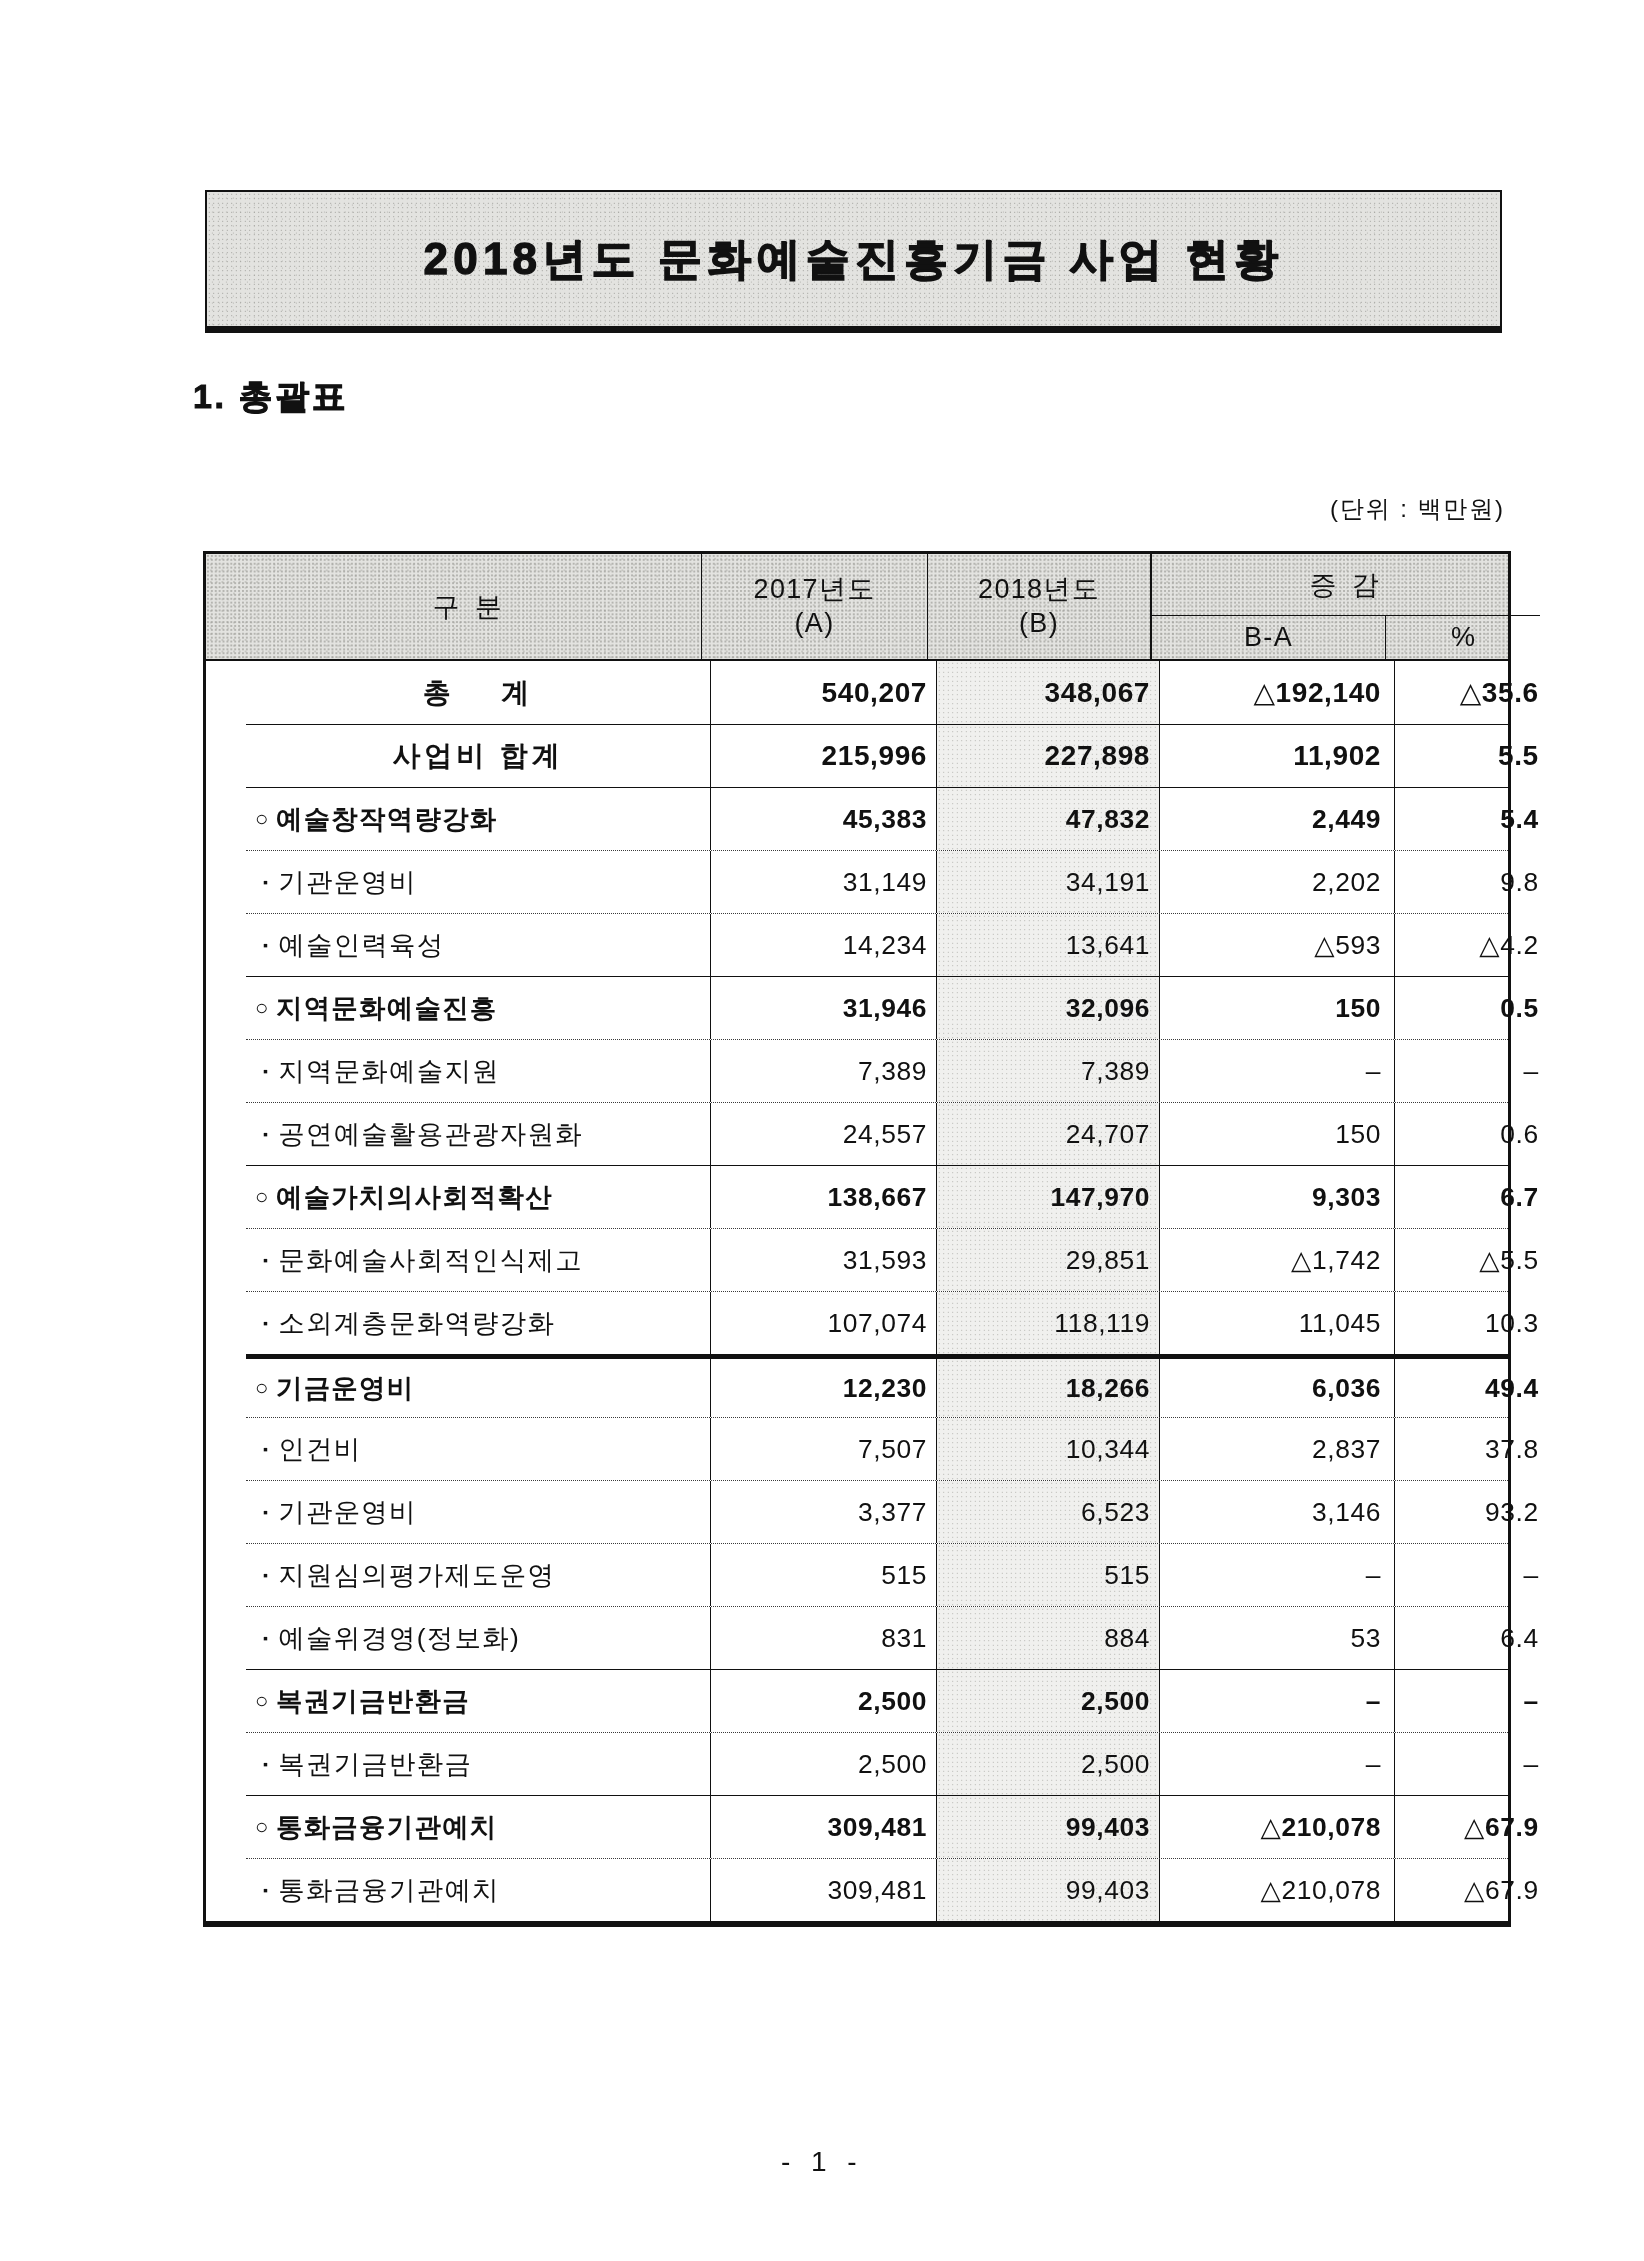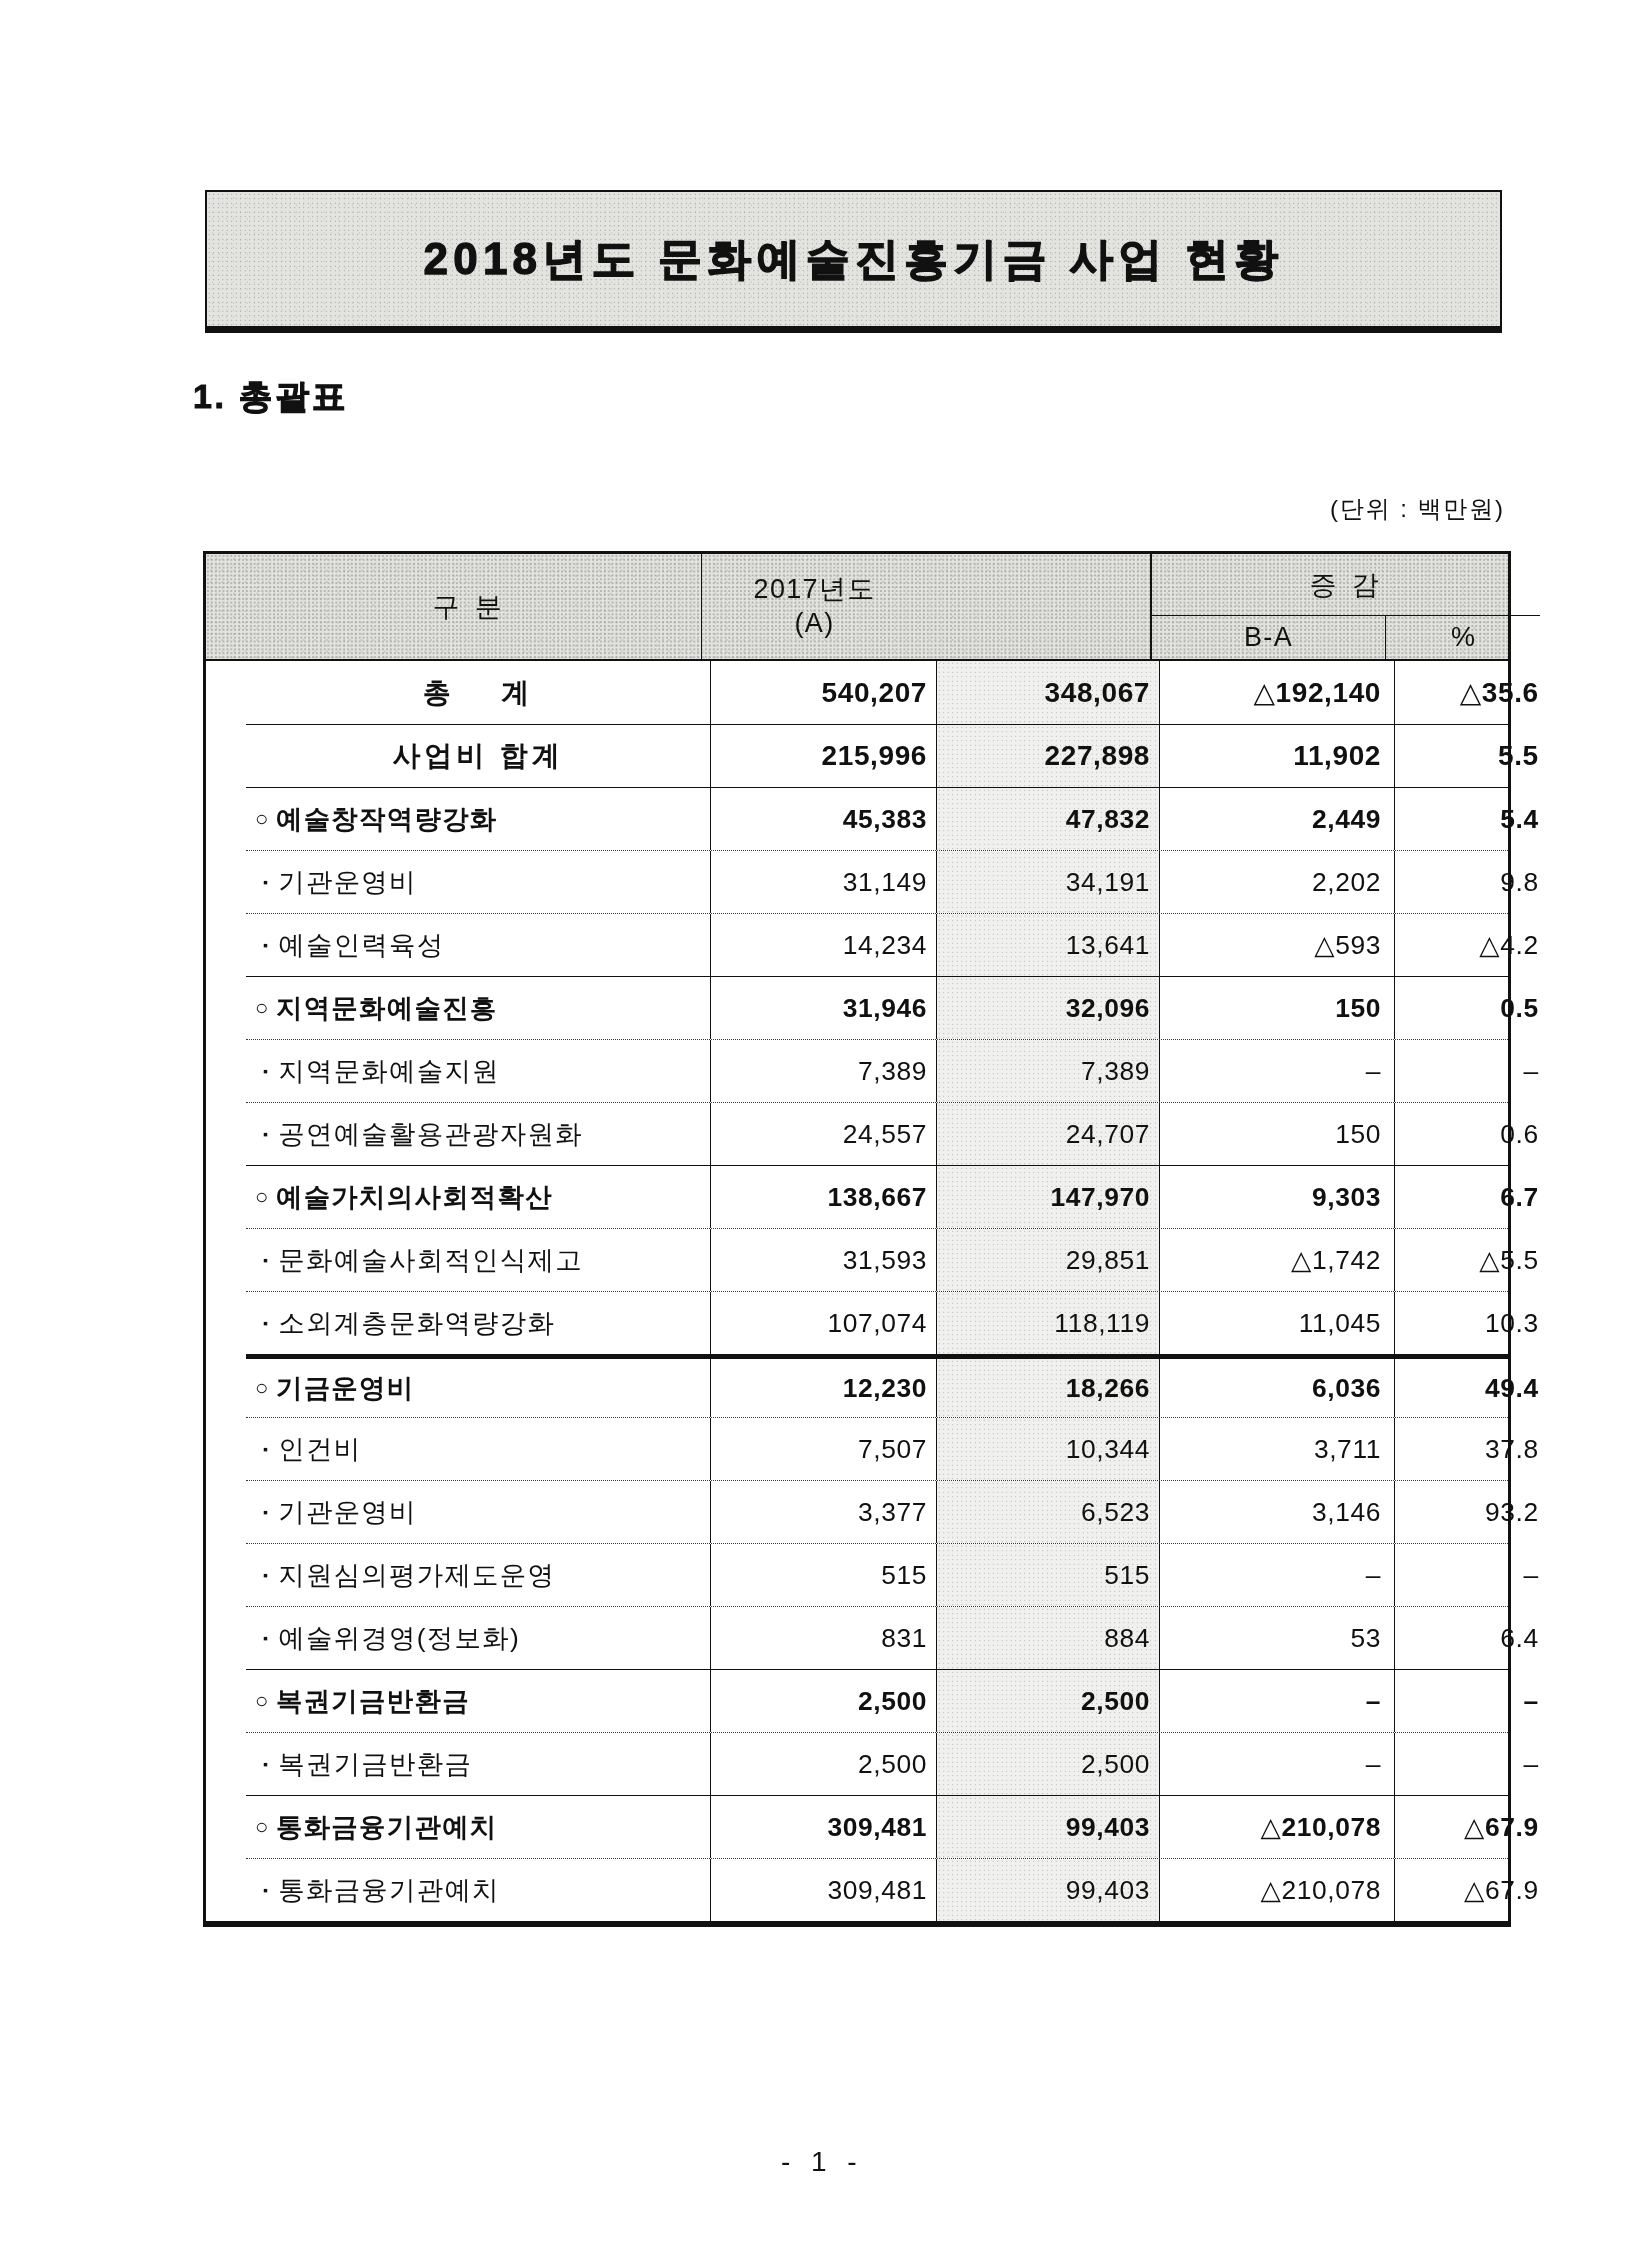--- a/index.html
+++ b/index.html
@@ -148,20 +148,24 @@
 
   <div class="table">
     <div class="thead">
       <div class="h h-cat">
         <span>구  분</span>
       </div>
       <div class="h h-a">
         <span>2017년도</span>
         <span>(A)</span>
       </div>
+      <div class="h h-b">
+        <span>2018년도</span>
+        <span>(B)</span>
+      </div>
       <div class="h h-chg">
         <span>증 감</span>
       </div>
       <div class="h h-ba">
         <span>B-A</span>
       </div>
       <div class="h h-pct">
         <span>%</span>
       </div>
     </div>
@@ -387,21 +391,21 @@
       <span class="bullet">▪</span>
       <span class="lab">인건비</span>
     </div>
     <div class="cell c-num c-a">
       <span class="num">7,507</span>
     </div>
     <div class="cell c-num c-b">
       <span class="num">10,344</span>
     </div>
     <div class="cell c-num c-diff">
-      <span class="num">3,711</span>
+      <span class="num">2,837</span>
     </div>
     <div class="cell c-num c-pct">
       <span class="num">37.8</span>
     </div>
   </div>
         <div class="trow level-sub sep-dotted">
     <div class="cell c-label">
       <span class="bullet">▪</span>
       <span class="lab">기관운영비</span>
     </div>

